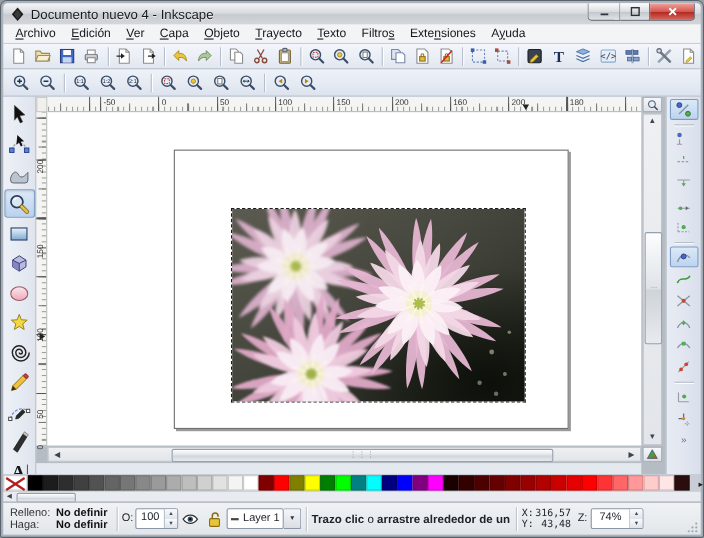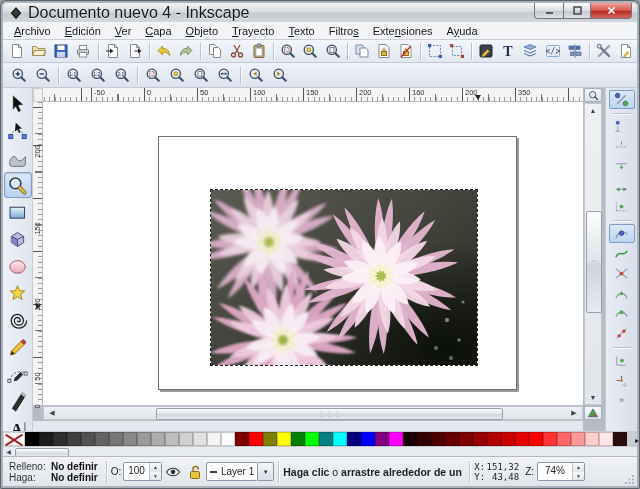--- a/index.html
+++ b/index.html
@@ -2,21 +2,21 @@
 <html><head>
 <meta charset="utf-8">
 <style>
   html,body{margin:0;padding:0;background:#9aa0a8;font-family:"Liberation Sans","DejaVu Sans",sans-serif;}
   #win{position:relative;width:640px;height:489px;background:#b6bcc4;border-radius:6px 6px 2px 2px;
        box-shadow:inset 0 0 0 1px #5a626c, inset 0 0 0 3px #aab2bc;overflow:hidden;}
   
   #titlebar{position:absolute;left:3px;top:3px;width:634px;height:19px;border-radius:4px 4px 0 0;
     background:linear-gradient(#f4f5f7,#d8dbdf 45%,#c7cbd1 55%,#d3d6da);display:flex;align-items:center;}
   #titlebar .ticon{width:14px;height:14px;margin:0 5px 0 6px;}
-  #titlebar .ttext{font-size:16px;color:#15181c;text-shadow:0 1px 0 #ffffffaa;}
+  #titlebar .ttext{font-size:12px;color:#15181c;text-shadow:0 1px 0 #ffffffaa;}
   #winbtns{position:absolute;right:5px;top:0;display:flex;}
   .wbtn{height:15px;border:1px solid #70767e;border-top:none;display:flex;align-items:center;justify-content:center;
         background:linear-gradient(#fdfdfd,#d9dce0 50%,#c3c7cd 52%,#dfe2e6);}
   .wbtn.min{width:28px;border-radius:0 0 0 4px;}
   .wbtn.max{width:26px;border-left:none;}
   .wbtn.close{width:40px;border-left:none;border-radius:0 0 4px 0;
         background:linear-gradient(#f0a29c,#d4574e 50%,#b3271e 52%,#d4675e);}
   
   #menubar{position:absolute;left:3px;top:22px;width:634px;height:18px;background:#f3f4f6;
      border-bottom:1px solid #c9ced6;display:flex;align-items:center;padding-left:4px;box-sizing:border-box;}
@@ -723,21 +723,21 @@
   <div id="rcorner"></div>
   <div id="hruler">
       <span class="hlab" style="left: 51px;">-50</span>
       <span class="hlab" style="left: 104px;">0</span>
       <span class="hlab" style="left: 157px;">50</span>
       <span class="hlab" style="left: 210px;">100</span>
       <span class="hlab" style="left: 263px;">150</span>
       <span class="hlab" style="left: 316px;">200</span>
       <span class="hlab" style="left: 369px;">160</span>
       <span class="hlab" style="left: 422px;">200</span>
-      <span class="hlab" style="left: 475px;">350</span>
+      <span class="hlab" style="left: 475px;">180</span>
       <div id="hmarker" style="left: 432px;"></div>
     </div>
   <div id="vruler">
       <span class="vlab" style="top: 45px;">200</span>
       <span class="vlab" style="top: 122px;">150</span>
       <span class="vlab" style="top: 198px;">100</span>
       <span class="vlab" style="top: 270px;">50</span>
       <span class="vlab" style="top: 300px;">0</span>
       <div id="vmarker" style="top: 201px;"></div>
     </div>
@@ -1151,25 +1151,25 @@
     <svg class="mini-ic">
         <use href="#m-lock"></use>
       </svg>
     <div id="layercombo">
       <span class="dash"></span>
       <span>Layer 1</span>
     </div>
     <div id="layerdrop">▼</div>
     <div class="sb-sep"></div>
     <div id="sb-msg">
-      <b>Haga clic</b><span> o </span><b>arrastre alrededor de un área</b>
+      <b>Trazo clic</b><span> o </span><b>arrastre alrededor de un área</b>
     </div>
     <div class="sb-sep"></div>
     <div id="xy">
-      <div><span>X:</span><span class="num">151,32</span></div>
+      <div><span>X:</span><span class="num">316,57</span></div>
       <div><span>Y:</span><span class="num">43,48</span></div>
     </div>
     <span style="margin:0 3px 0 6px;">Z:</span>
     <div class="spin" style="width:46px;">
       <span class="val" style="flex:1;text-align:center;">74%</span>
       <div class="arrows">
           <div>▲</div>
           <div>▼</div>
         </div>
     </div>

